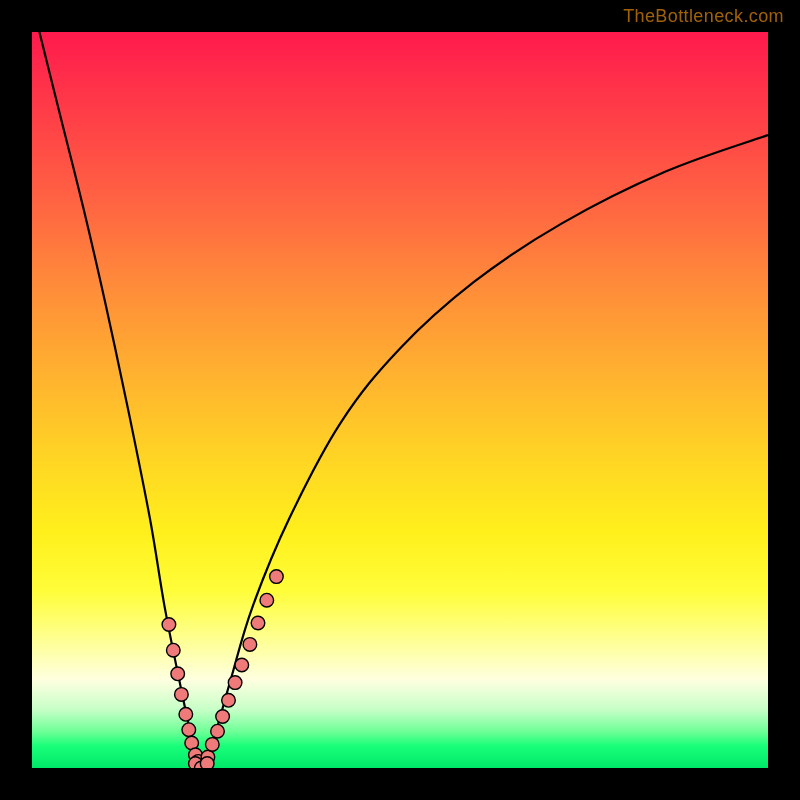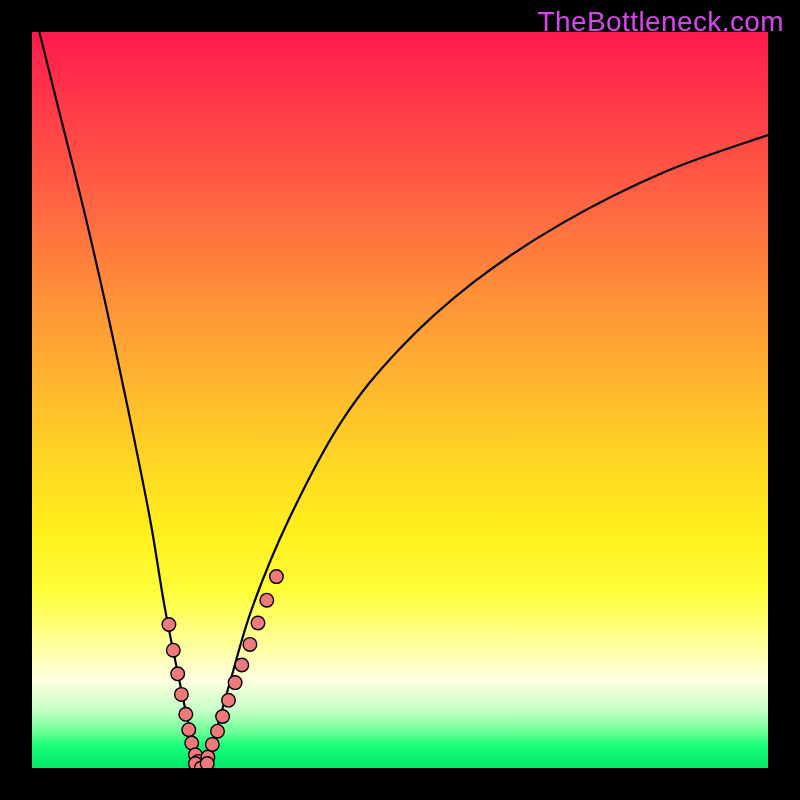--- a/index.html
+++ b/index.html
@@ -58,22 +58,22 @@
   }
   .dot {
     fill: #ef7a7a;
     stroke: #000;
     stroke-width: 1.4;
   }
   .watermark {
     position: absolute;
     top: 6px;
     right: 16px;
-    color: #d946ef;
-    font-size: 28px;
+    color: #a16207;
+    font-size: 18px;
     font-weight: 500;
     letter-spacing: 0.4px;
     user-select: none;
   }
 </style>
 </head>
 <body>
 
 <div class="frame">
 

